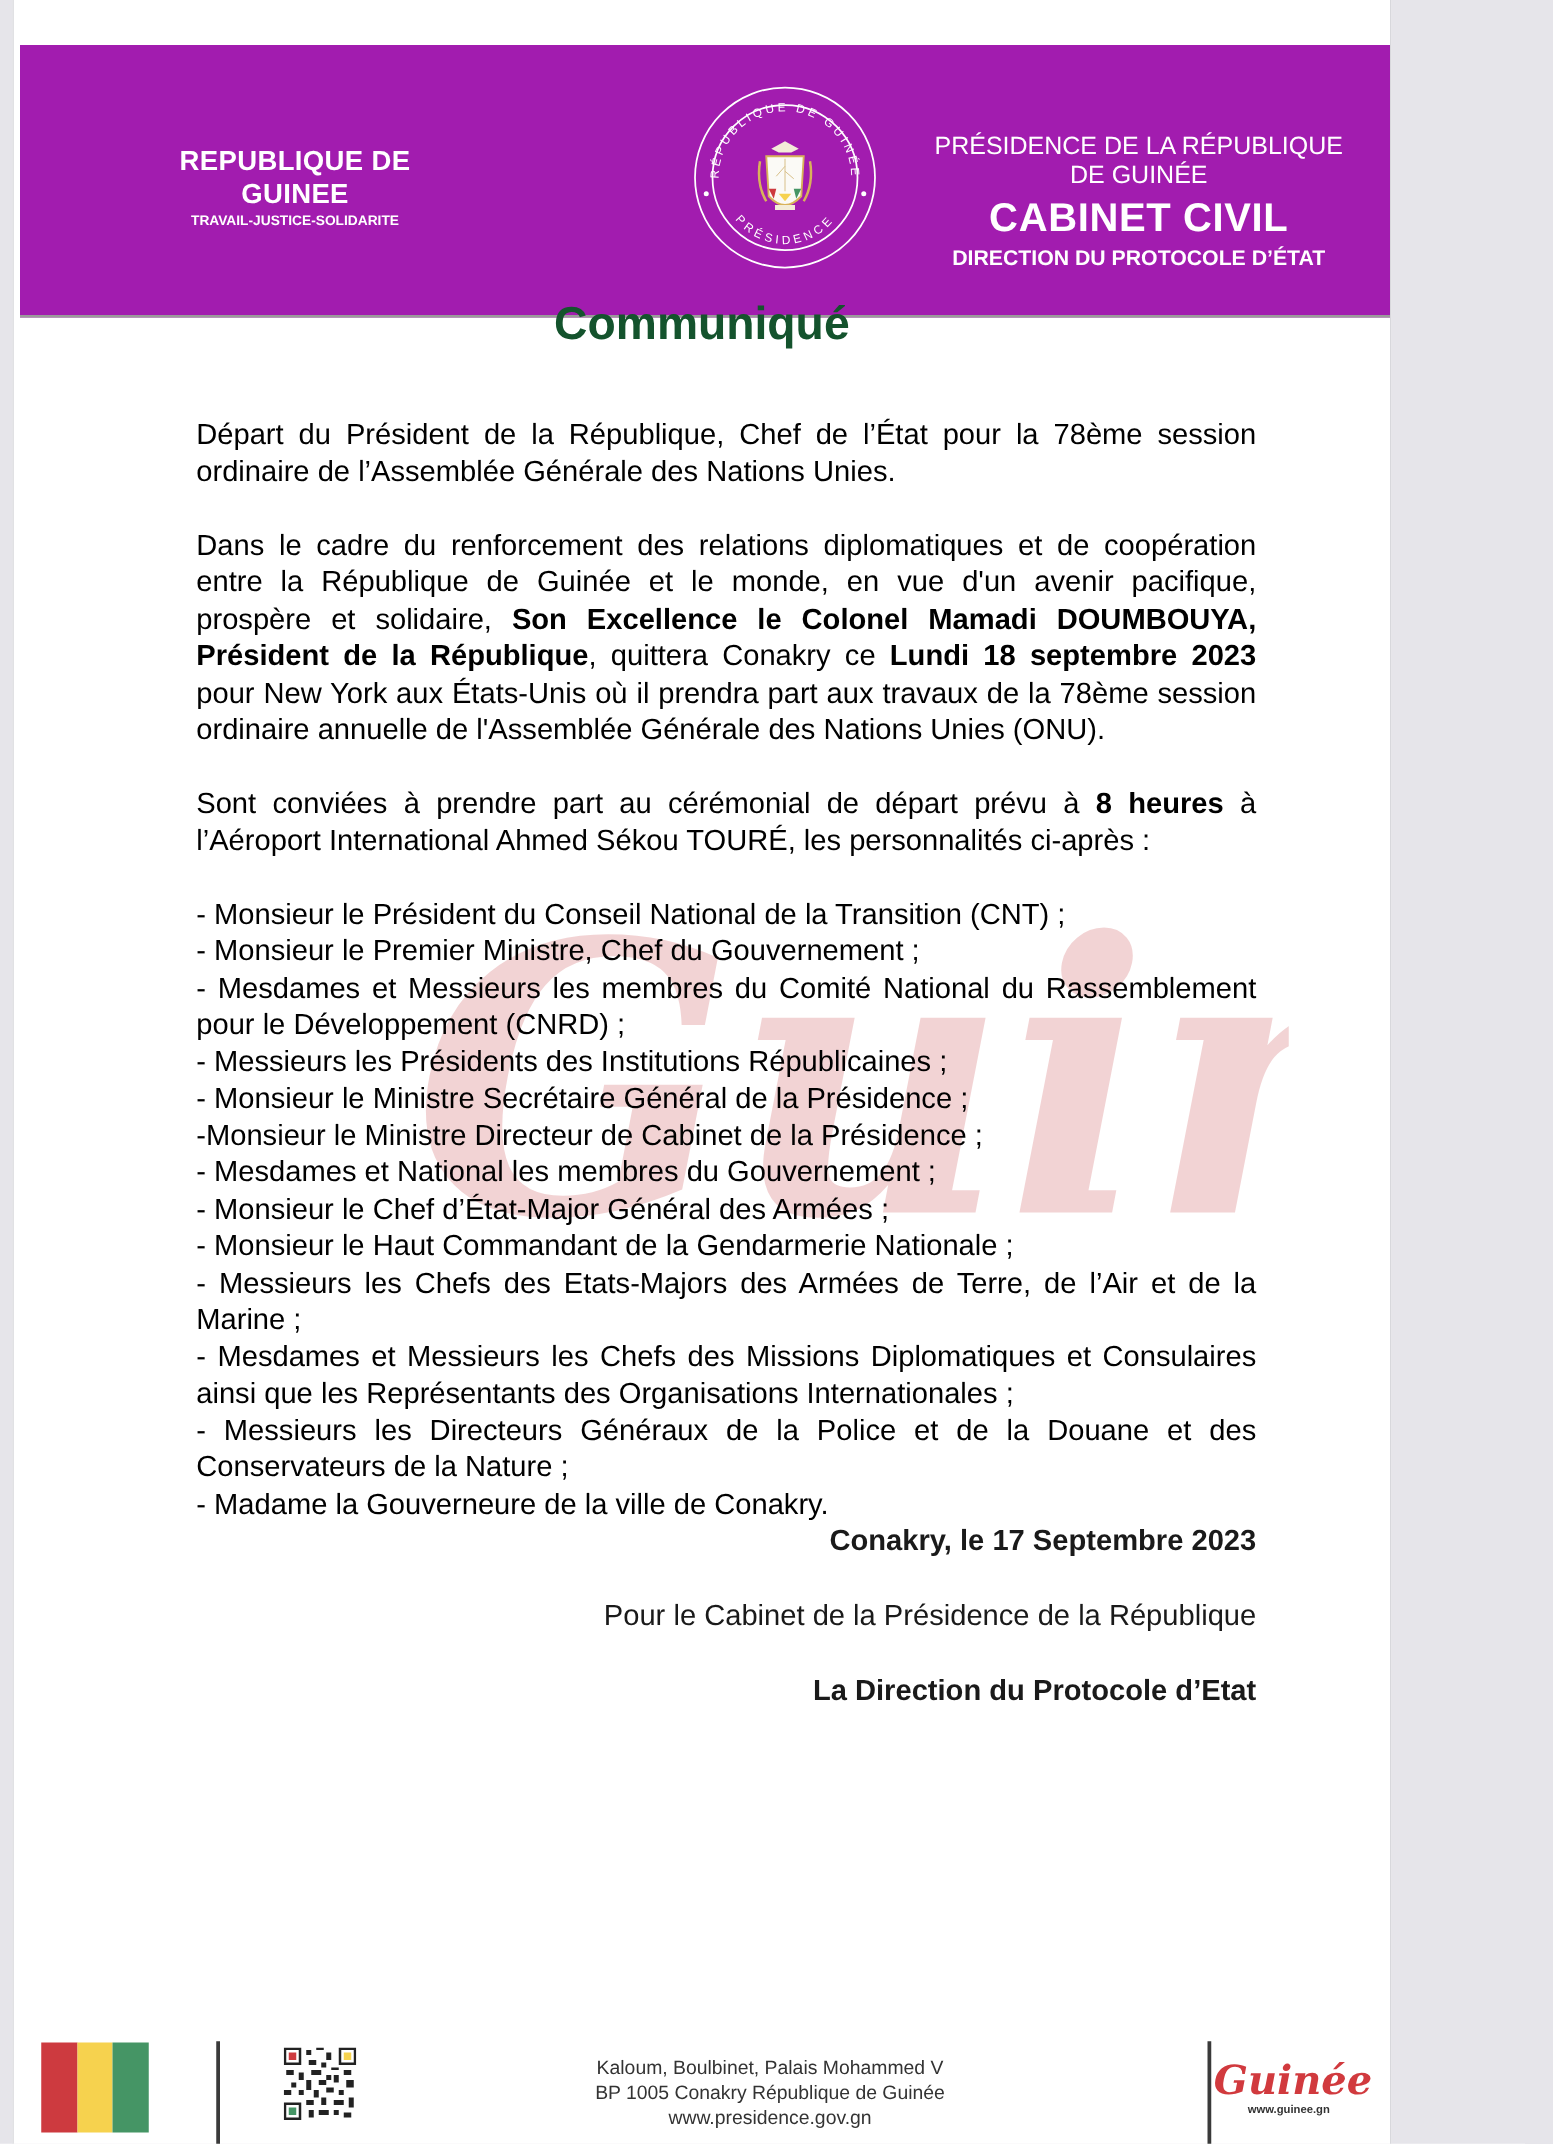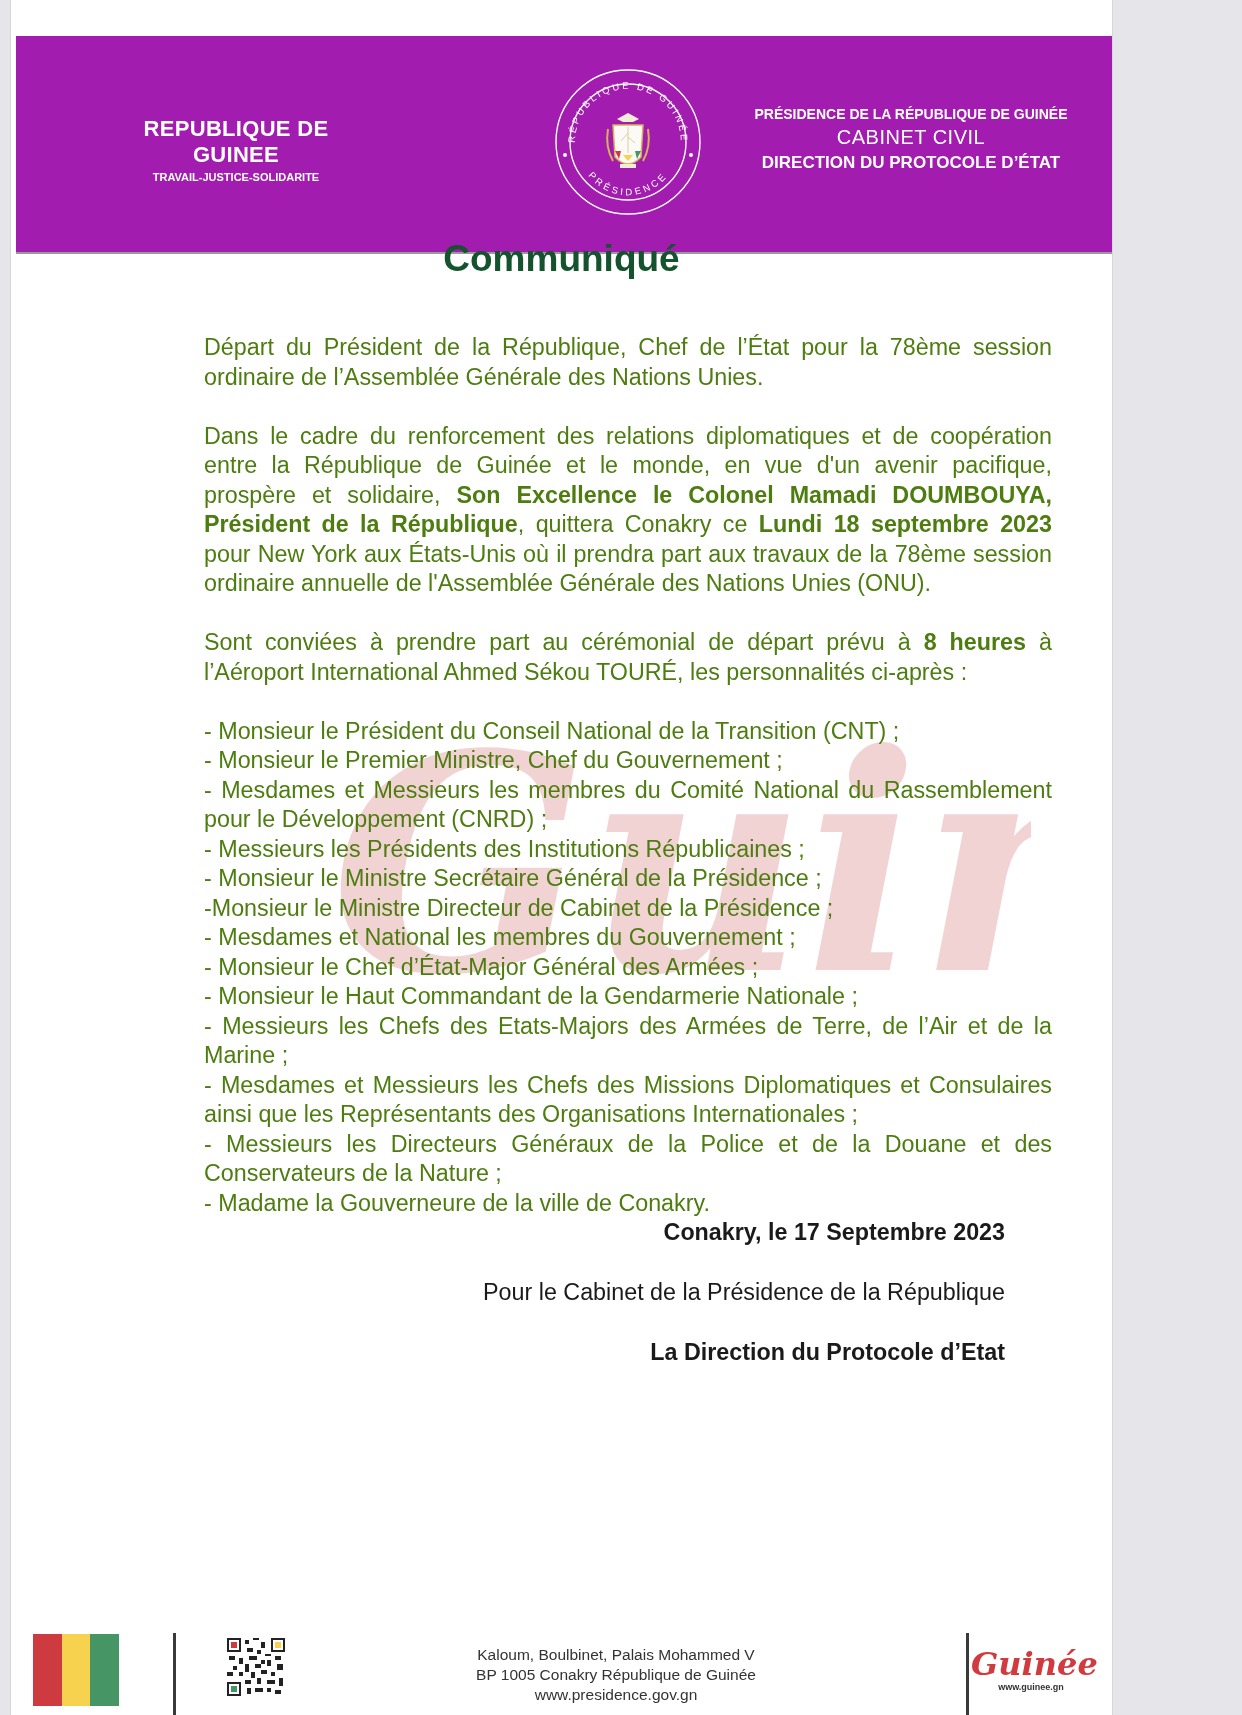--- a/index.html
+++ b/index.html
@@ -25,38 +25,37 @@
     position: absolute; left: 90px; top: 80px; width: 260px; text-align: center;
   }
   .hdr-left .t1 { font-size: 22px; font-weight: bold; letter-spacing: 0.3px; }
   .hdr-left .t2 { font-size: 11px; font-weight: bold; margin-top: 3px; }
   .seal {
     position: absolute; left: 537px; top: 31px; width: 150px; height: 150px;
   }
   .hdr-right {
     position: absolute; left: 725px; top: 70px; width: 340px; text-align: center;
   }
-  .hdr-right .r1 { font-size: 14px; font-weight: bold; }
-  .hdr-right .r2 { font-size: 20px; font-weight: normal; margin-top: 4px; letter-spacing: 0.5px; }
+  .hdr-right .r1 { font-size: 20px; font-weight: normal; }
+  .hdr-right .r2 { font-size: 32px; font-weight: bold; margin-top: 4px; letter-spacing: 0.5px; }
   .hdr-right .r3 { font-size: 17px; font-weight: bold; margin-top: 4px; }
 
   .watermark {
     position: absolute; left: 300px; top: 640px; width: 720px; height: 430px;
     pointer-events: none;
   }
 
   .title {
     position: absolute; left: 0; top: 238px; width: 1101px; text-align: center;
     font-size: 37px; font-weight: bold; color: #14532d;
   }
   .body {
     position: absolute; left: 146px; top: 333px; width: 848px;
-    font-size: 23.3px; line-height: 29.5px; color: #4d7c0f;
+    font-size: 23.3px; line-height: 29.5px; color: #000000;
     text-align: justify;
-    margin-left: 47px;
   }
   .body p { margin: 0 0 29.5px 0; }
   .body b { font-weight: bold; }
   .list .li { text-align: justify; }
   .sign {
     position: absolute; left: 400px; width: 594px; text-align: right;
     font-size: 23.3px; color: #1a1a1a;
   }
   .footer {
     position: absolute; left: 0; top: 1600px; width: 1101px; height: 115px;

